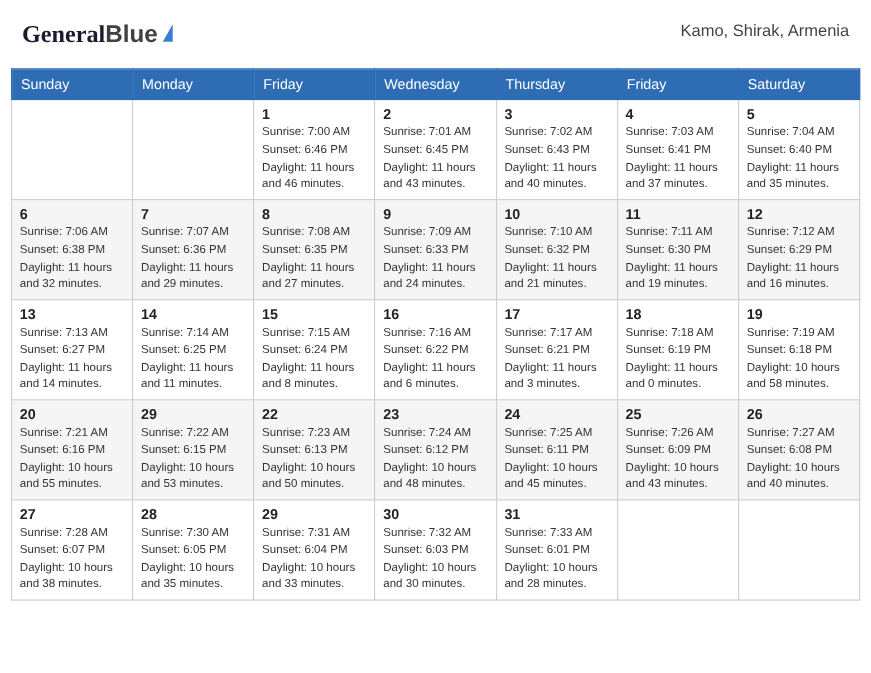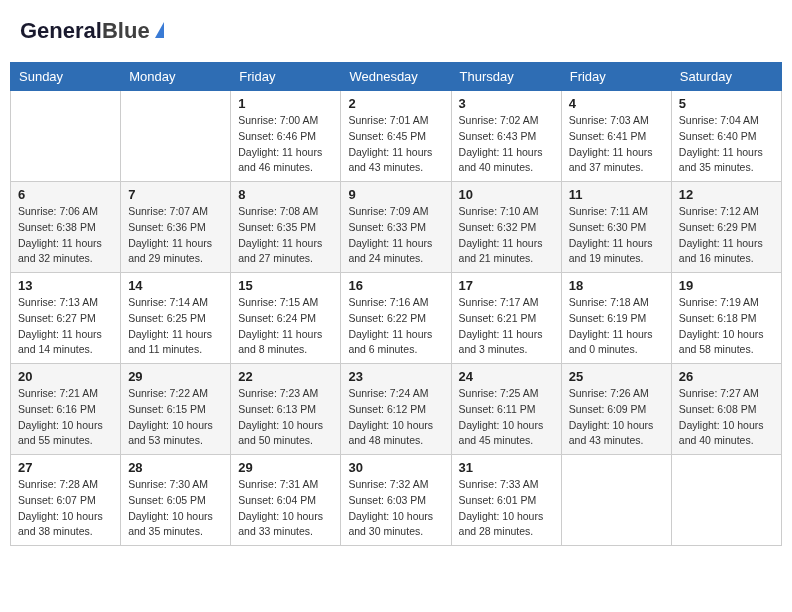--- a/index.html
+++ b/index.html
@@ -78,26 +78,27 @@
       background-color: #fff !important;
     }
   </style>
 </head>
 <body>
 
 <div class="header">
   <div class="logo">
     <div style="display:flex; align-items:center; gap:2px;">
       <div style="font-size:22px; font-weight:bold; color:#1a1a2e; line-height:1;">
-        <span style="color:#1a1a2e;">General</span><span style="color:#404040;">Blue</span>
+        <span style="color:#1a1a2e;font-family:Liberation Serif, serif;">General</span><span style="color:#404040;">Blue</span>
       </div>
       <div style="width:0; height:0; border-left:9px solid transparent; border-bottom:16px solid #3a7bd5; margin-left:3px; margin-bottom:2px;"></div>
     </div>
   </div>
   <div class="title-area">
+    <div class="location">Kamo, Shirak, Armenia</div>
   </div>
 </div>
 
 <table class="calendar">
   <thead>
     <tr>
 
     <th>Sunday</th>
         <th>Monday</th>
         <th>Friday</th>

